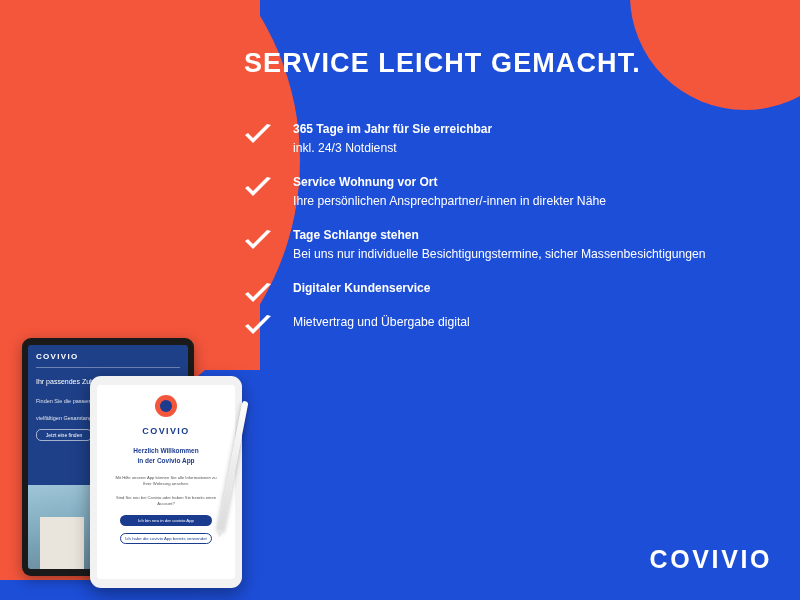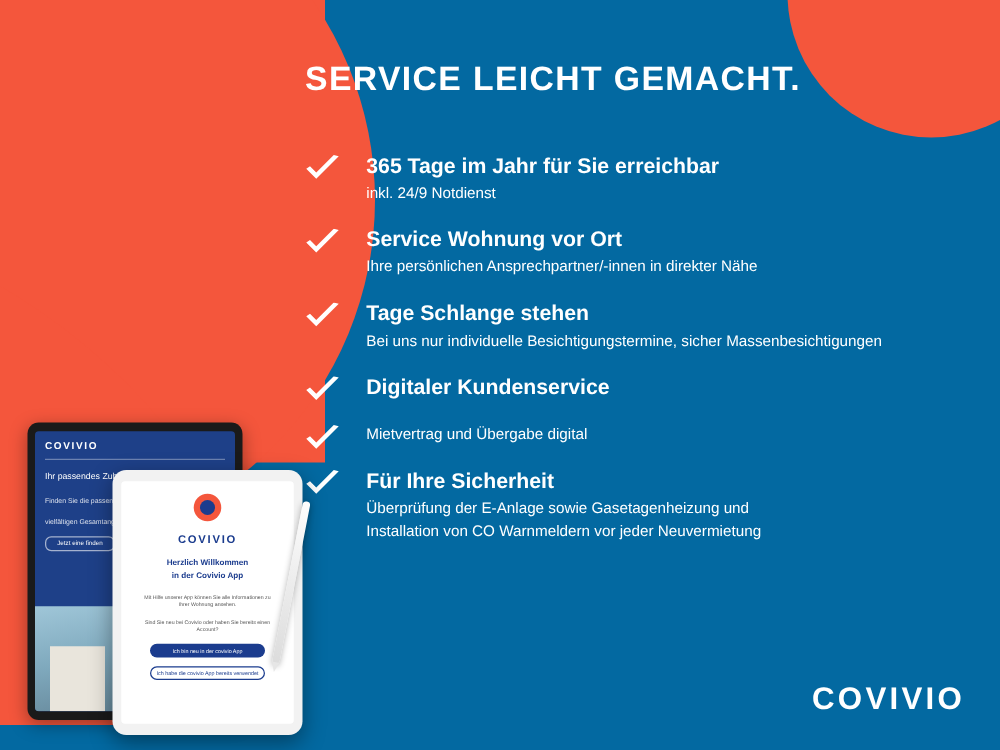--- a/index.html
+++ b/index.html
@@ -10,21 +10,21 @@
     width: 800px;
     height: 600px;
     overflow: hidden;
     font-family: "Liberation Sans", sans-serif;
     background: #1a3a8f;
   }
   .slide {
     position: relative;
     width: 800px;
     height: 600px;
-    background: #0369a1;
+    background: #1d4ed8;
     overflow: hidden;
   }
 
   
   .orange-blob {
     position: absolute;
     left: -260px;
     top: -120px;
     width: 560px;
     height: 560px;
@@ -84,21 +84,21 @@
   .check {
     position: absolute;
     left: 0;
     top: 2px;
     width: 30px;
     height: 24px;
   }
   .check svg { display: block; }
   .b-title {
     color: #ffffff;
-    font-size: 17px;
+    font-size: 12px;
     font-weight: bold;
     line-height: 1.25;
     margin: 0 0 2px 0;
   }
   .b-sub {
     color: #ffffff;
     font-size: 12.2px;
     line-height: 1.55;
     margin: 0;
     font-weight: normal;
@@ -309,21 +309,21 @@
 
   <div class="bullets">
 
     <div class="bullet">
       <span class="check">
         <svg width="30" height="24" viewBox="0 0 30 24">
             <path d="M2 11 L10 19 L28 1 L24 0 L10 14 L5 9 Z" fill="#ffffff"></path>
           </svg>
       </span>
       <p class="b-title">365 Tage im Jahr für Sie erreichbar</p>
-      <p class="b-sub">inkl. 24/9 Notdienst</p>
+      <p class="b-sub">inkl. 24/3 Notdienst</p>
     </div>
 
     <div class="bullet">
       <span class="check">
         <svg width="30" height="24" viewBox="0 0 30 24">
             <path d="M2 11 L10 19 L28 1 L24 0 L10 14 L5 9 Z" fill="#ffffff"></path>
           </svg>
       </span>
       <p class="b-title">Service Wohnung vor Ort</p>
       <p class="b-sub">Ihre persönlichen Ansprechpartner/-innen in direkter Nähe</p>
@@ -350,30 +350,20 @@
 
     <div class="bullet">
       <span class="check">
         <svg width="30" height="24" viewBox="0 0 30 24">
             <path d="M2 11 L10 19 L28 1 L24 0 L10 14 L5 9 Z" fill="#ffffff"></path>
           </svg>
       </span>
       <p class="b-sub">Mietvertrag und Übergabe digital</p>
     </div>
 
-    <div class="bullet">
-      <span class="check">
-        <svg width="30" height="24" viewBox="0 0 30 24">
-            <path d="M2 11 L10 19 L28 1 L24 0 L10 14 L5 9 Z" fill="#ffffff"></path>
-          </svg>
-      </span>
-      <p class="b-title">Für Ihre Sicherheit</p>
-      <p class="b-sub" style="white-space:pre-line">Überprüfung der E-Anlage sowie Gasetagenheizung und
-Installation von CO Warnmeldern vor jeder Neuvermietung</p>
-    </div>
 
   </div>
 
   <div class="devices">
 
     <div class="tablet-back">
       <div class="tablet-back-screen">
         <div class="bb-logo">COVIVIO</div>
         <div class="bb-rule"></div>
         <div class="bb-h">Ihr passendes Zuhause</div>

